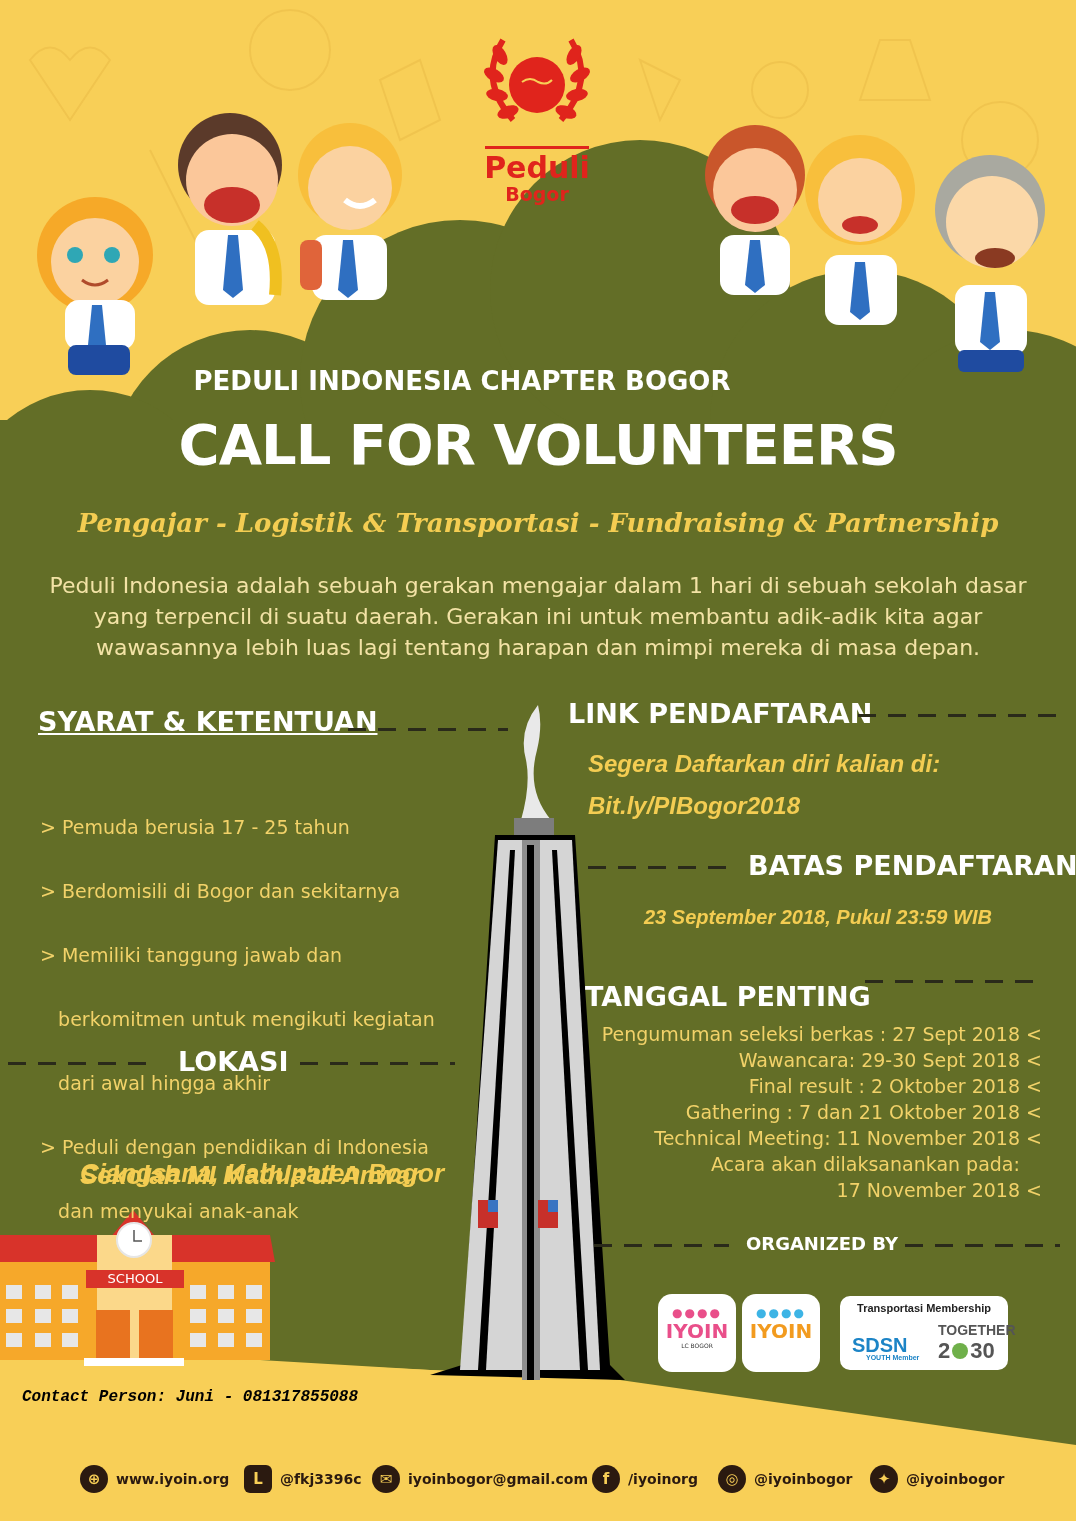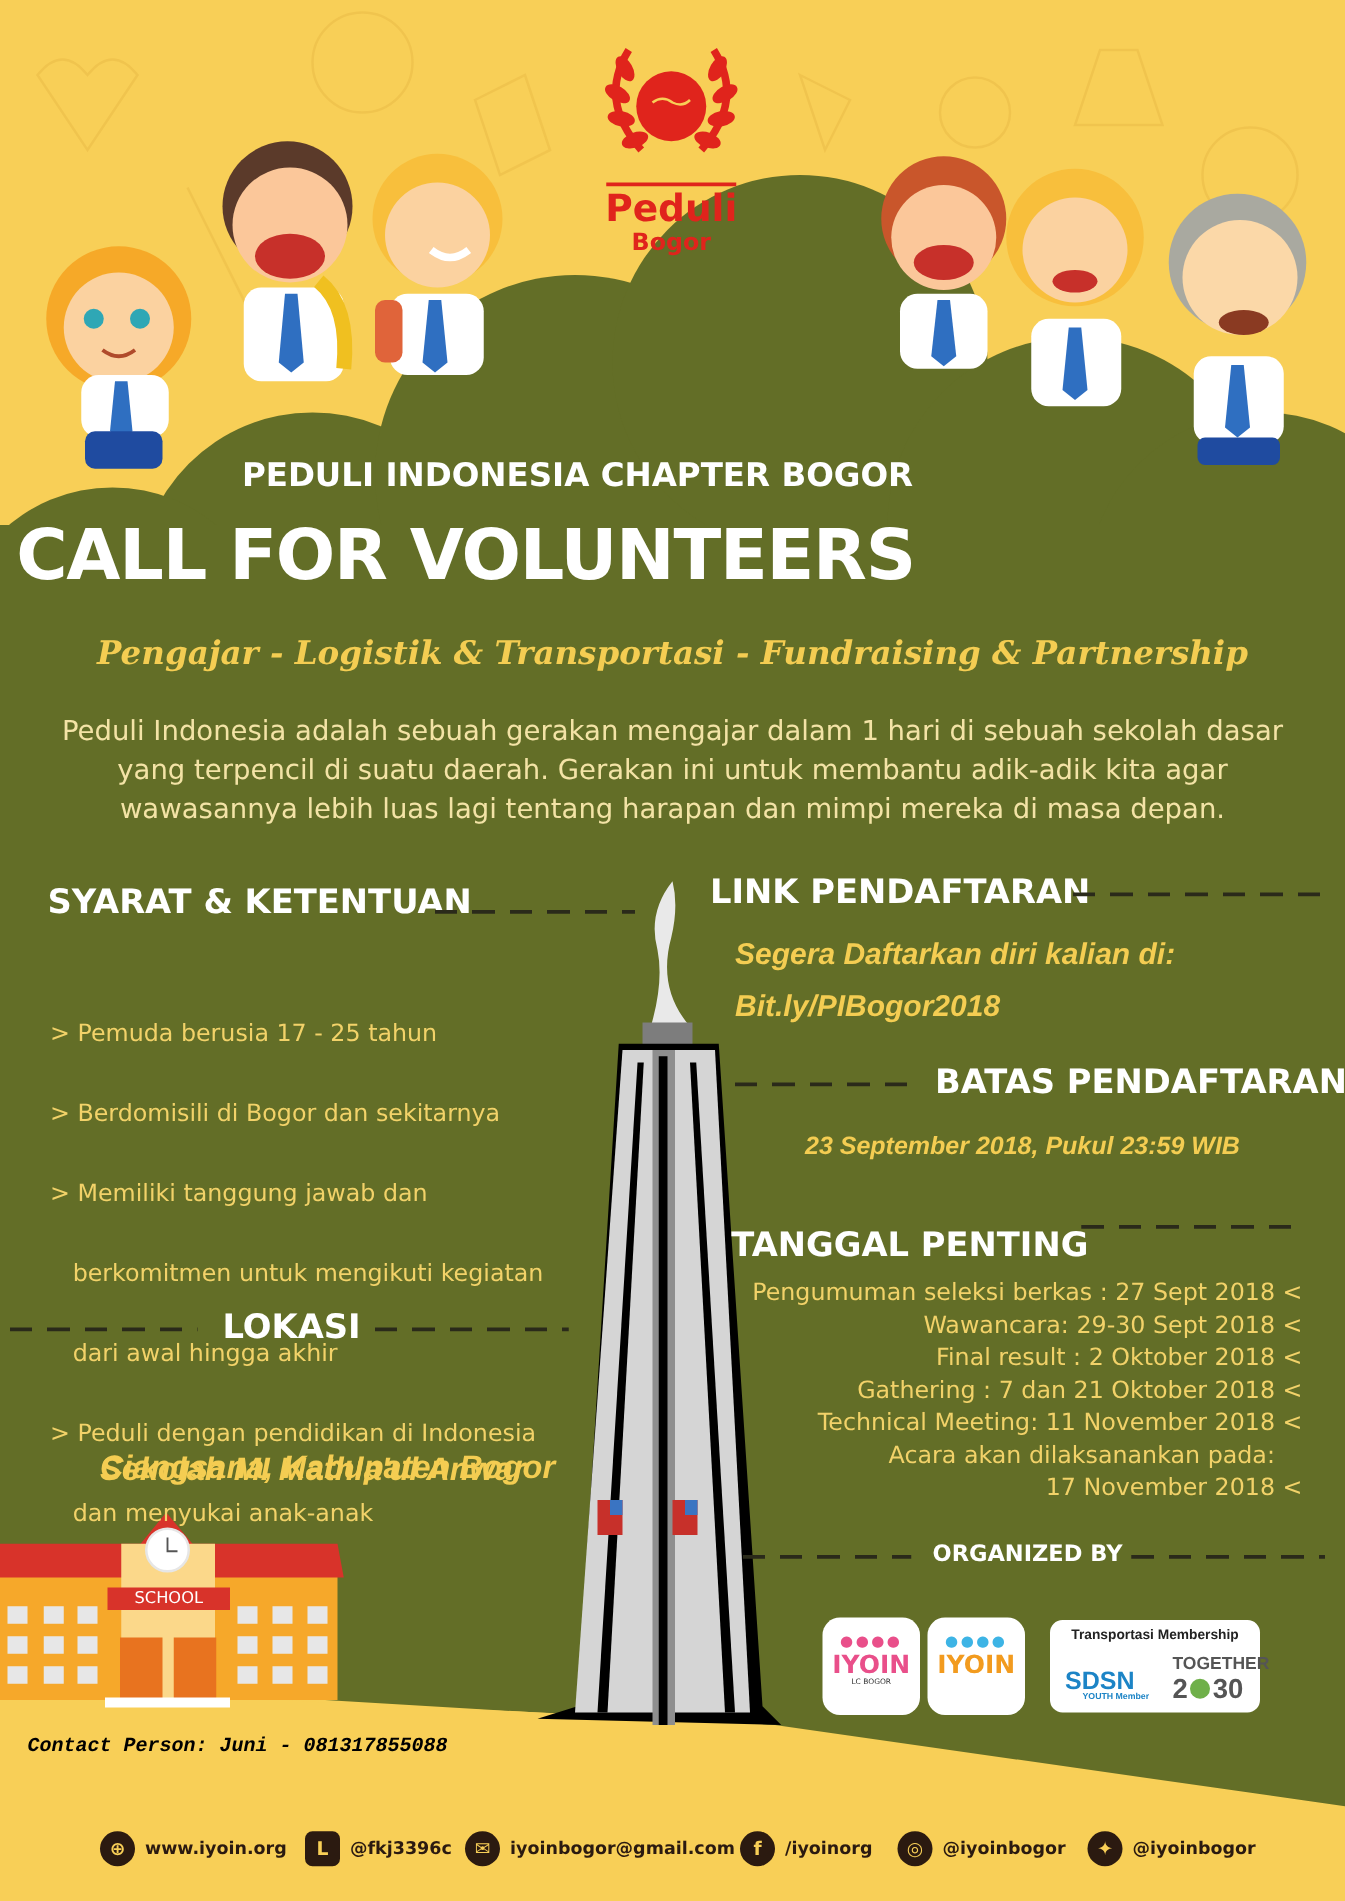--- a/index.html
+++ b/index.html
@@ -160,30 +160,30 @@
     </g>
     <path d="M522 82 q8 -6 16 0 q8 4 14 -2" stroke="#f8cf57" stroke-width="2" fill="none"></path>
   </svg>
 
   <div class="abs" style="left:470px; top:152px; width:134px; text-align:center; color:#e0241c; font-weight:bold;">
     <div style="font-size:30px; line-height:32px;">Peduli</div>
     <div style="font-size:19px; line-height:20px;">Bogor</div>
   </div>
 
   <div class="abs white-head" style="left:0; width:924px; top:366px; text-align:center; font-size:26px;">PEDULI INDONESIA CHAPTER BOGOR</div>
-  <div class="abs white-head" style="left:0; width:1076px; top:412px; font-size:56px; letter-spacing:-1px;padding-left:13px;">CALL FOR VOLUNTEERS</div>
+  <div class="abs white-head" style="left:0; width:1076px; top:412px; text-align:center; font-size:56px; letter-spacing:-1px;">CALL FOR VOLUNTEERS</div>
   <div class="abs yellow-italic" style="left:0; width:1076px; top:508px; text-align:center; font-size:26px; color:#f4cd52; font-family:'DejaVu Serif', serif;">Pengajar - Logistik &amp; Transportasi - Fundraising &amp; Partnership</div>
 
   <div class="abs cream-text" style="left:20px; width:1036px; top:570px; text-align:center; font-size:22px; line-height:31px;">
     <div>Peduli Indonesia adalah sebuah gerakan mengajar dalam 1 hari di sebuah sekolah dasar</div>
     <div>yang terpencil di suatu daerah. Gerakan ini untuk membantu adik-adik kita agar</div>
     <div>wawasannya lebih luas lagi tentang harapan dan mimpi mereka di masa depan.</div>
   </div>
 
-  <div class="abs section-head" style="left:38px; top:706px;">SYARAT &amp; KETENTUAN</div>
+  <div class="abs section-head" style="left:38px; top:706px;text-decoration:underline;">SYARAT &amp; KETENTUAN</div>
   <div class="dash" style="left:348px; top:728px; width:160px;"></div>
   <div class="abs" style="left:40px; top:776px; white-space:pre;">
     <div class="list-line">&gt; Pemuda berusia 17 - 25 tahun</div>
     <div class="list-line">&gt; Berdomisili di Bogor dan sekitarnya</div>
     <div class="list-line">&gt; Memiliki tanggung jawab dan</div>
     <div class="list-line" style="white-space:pre;">   berkomitmen untuk mengikuti kegiatan</div>
     <div class="list-line" style="white-space:pre;">   dari awal hingga akhir</div>
     <div class="list-line">&gt; Peduli dengan pendidikan di Indonesia</div>
     <div class="list-line" style="white-space:pre;">   dan menyukai anak-anak</div>
   </div>

